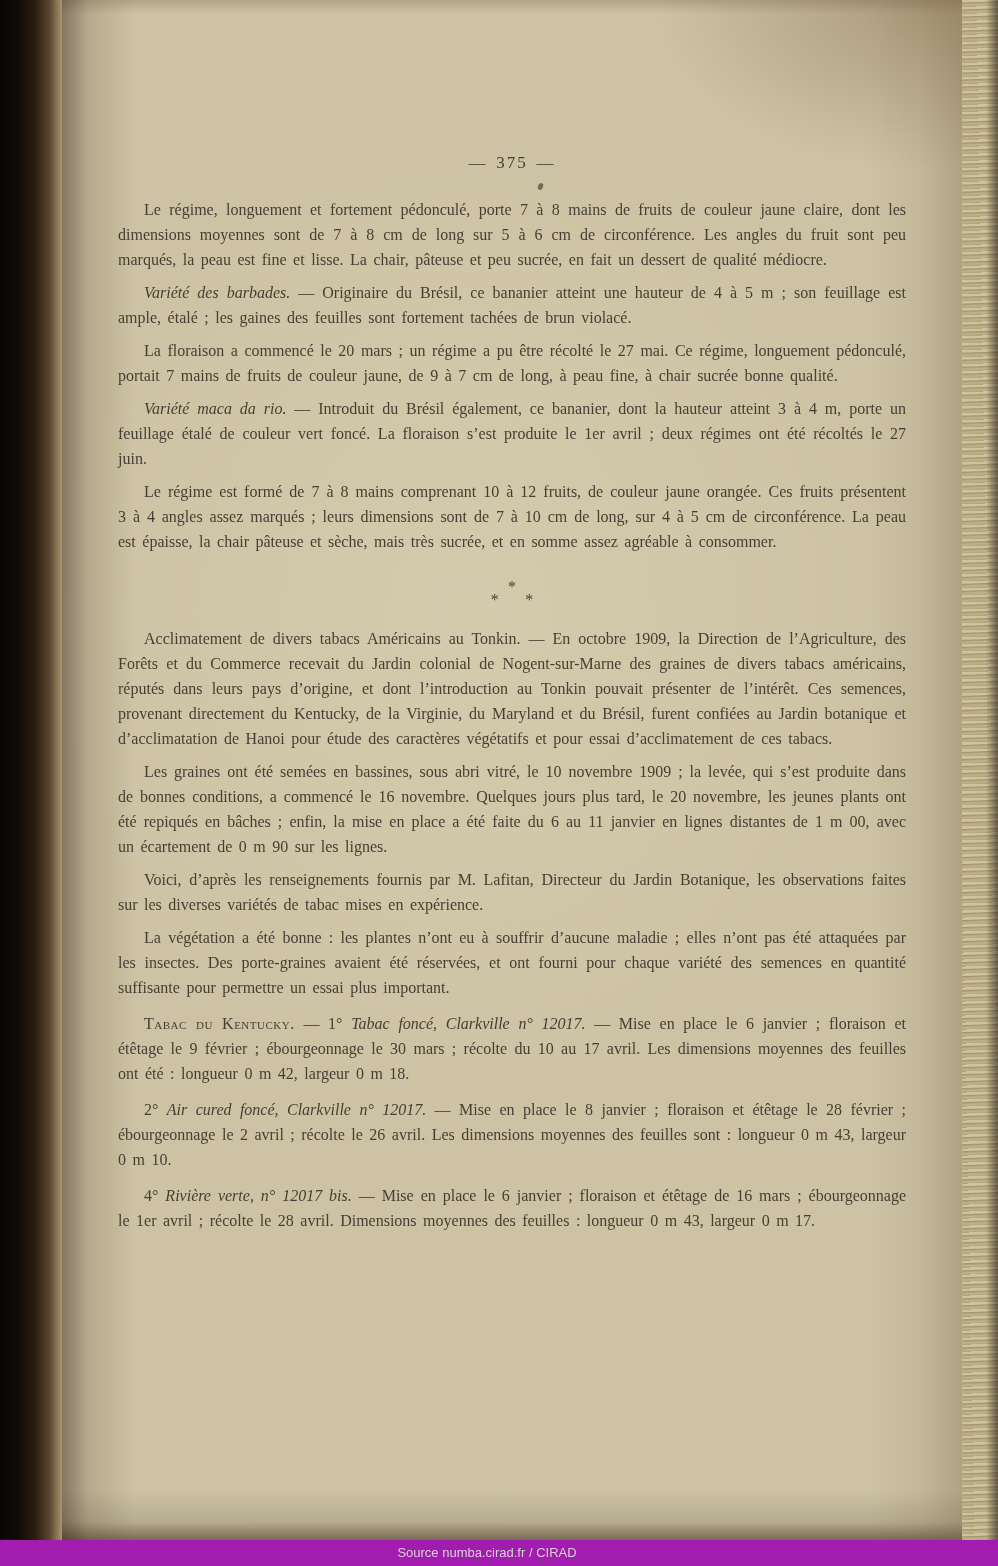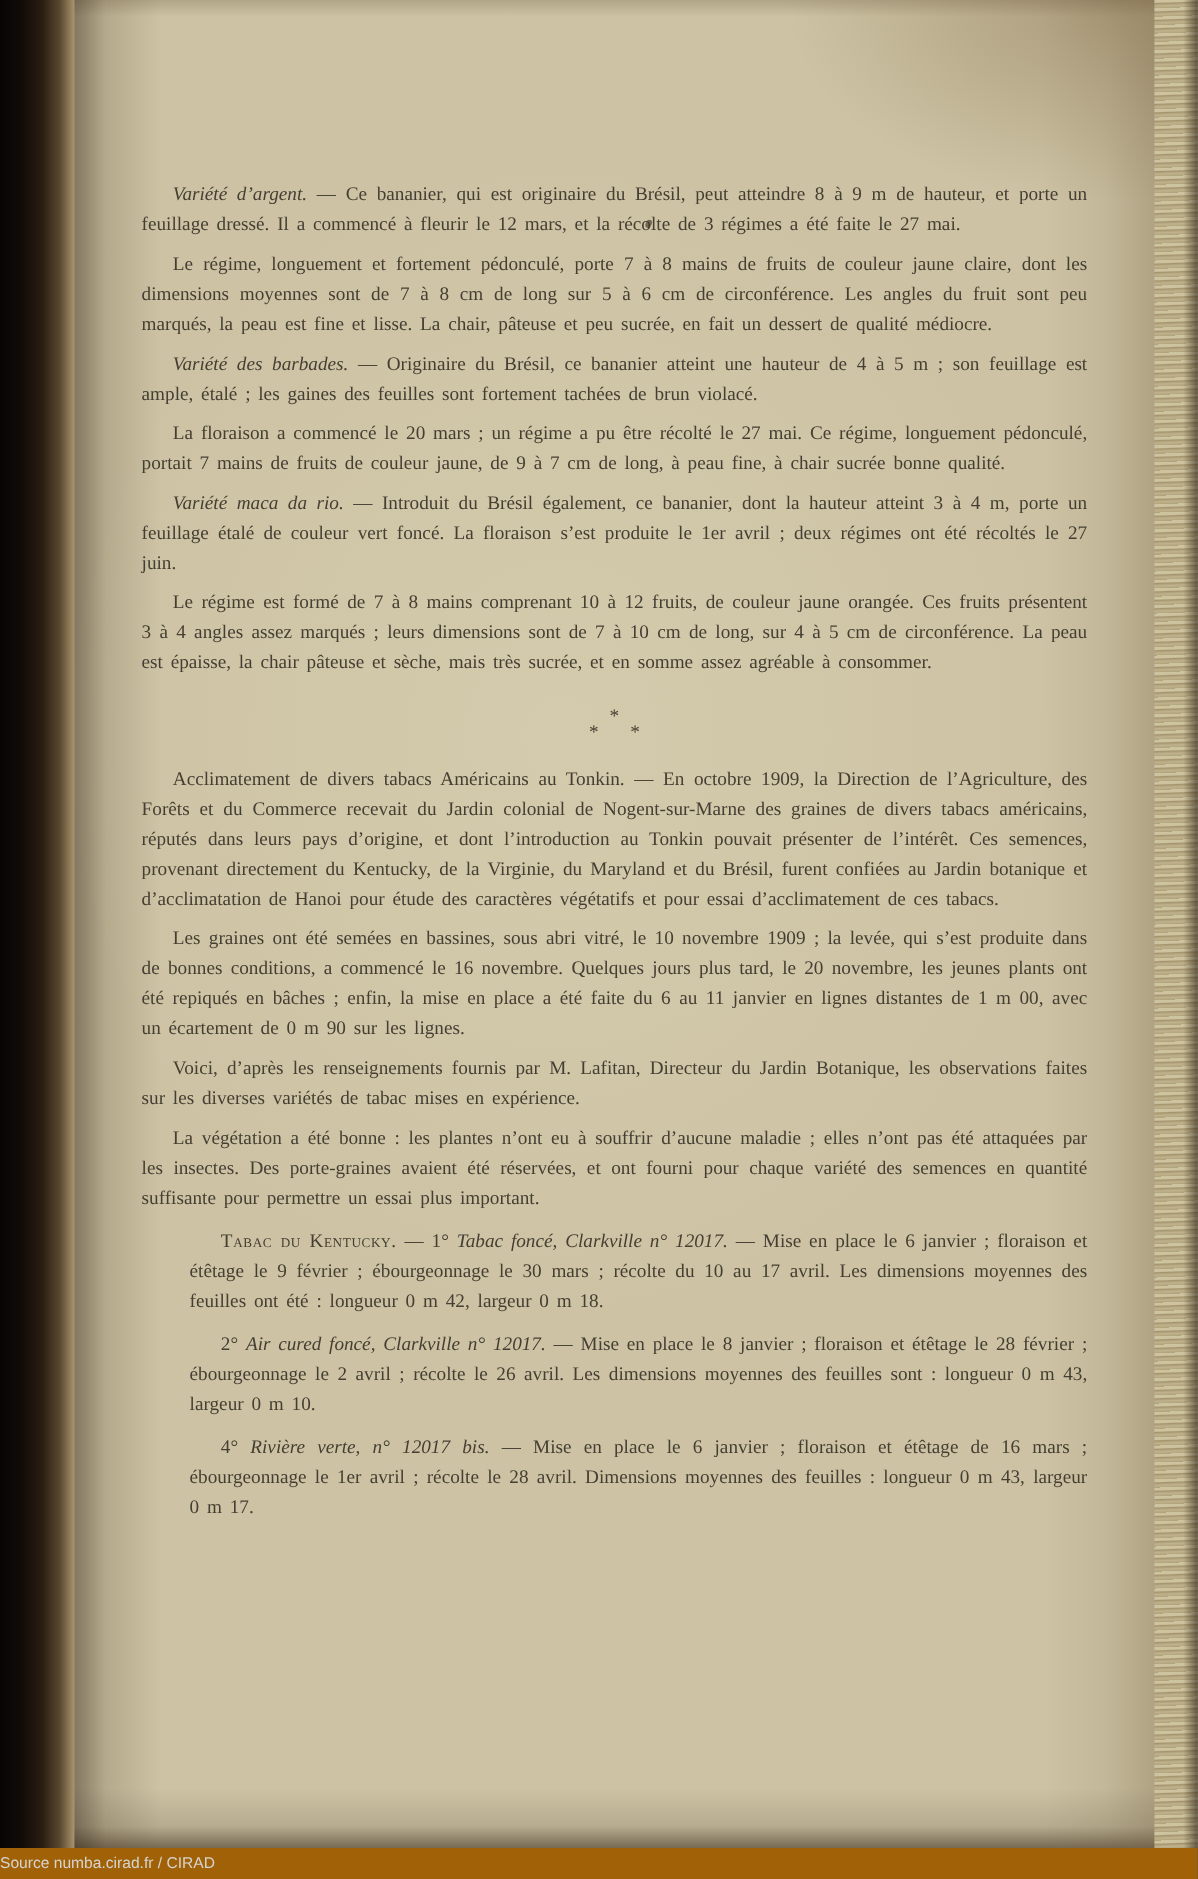--- a/index.html
+++ b/index.html
@@ -46,56 +46,56 @@
   }
   .page-number {
     text-align:center; font-size:17px; letter-spacing:2px;
     margin:0 0 22px 0; text-indent:0;
   }
   .para { margin:0 0 8px 0; text-indent:26px; }
   .it { font-style:italic; }
   .bd { font-weight:normal; }
   .sc { font-variant:small-caps; letter-spacing:0.5px; }
   .section-start { margin-top:4px; }
-  .tabac { margin-top:11px;margin-left:40px; }
+  .tabac { margin-top:11px; }
 
   .asterism {
     text-align:center; margin:26px 0 20px 0;
     font-size:16px; line-height:13px; color:#453f33;
   }
   .ast-pair { letter-spacing:10px; padding-left:10px; }
 
   .speck {
     position:absolute; left:538px; top:183px; width:5px; height:7px;
     background:rgba(70,58,45,0.65); border-radius:60% 40% 50% 50%;
     transform:rotate(18deg);
   }
 
   .source-bar {
     position:absolute; left:0; right:0; bottom:0; height:26px;
-    background:#a16207;
+    background:#a21caf;
     color:#d6d4d0;
     font-family:"Liberation Sans",sans-serif;
     font-size:13px; line-height:26px;
-    text-align:left; padding-right:24px; box-sizing:border-box;
+    text-align:center; padding-right:24px; box-sizing:border-box;
   }
 </style>
 </head>
 <body>
 
 <div class="scan">
   <div class="spine"></div>
 
   <div class="page"></div>
   <div class="fore-edge"></div>
 
   <div class="content">
 
+    <div class="page-number">— 375 —</div>
 
-    <p class="para"><span class="it">Variété d’argent.</span><span> — Ce bananier, qui est originaire du Brésil, peut atteindre 8 à 9 m de hauteur, et porte un feuillage dressé. Il a commencé à fleurir le 12 mars, et la récolte de 3 régimes a été faite le 27 mai.</span></p>
 
     <p class="para"><span>Le régime, longuement et fortement pédonculé, porte 7 à 8 mains de fruits de couleur jaune claire, dont les dimensions moyennes sont de 7 à 8 cm de long sur 5 à 6 cm de circonférence. Les angles du fruit sont peu marqués, la peau est fine et lisse. La chair, pâteuse et peu sucrée, en fait un dessert de qualité médiocre.</span></p>
 
     <p class="para"><span class="it">Variété des barbades.</span><span> — Originaire du Brésil, ce bananier atteint une hauteur de 4 à 5 m ; son feuillage est ample, étalé ; les gaines des feuilles sont fortement tachées de brun violacé.</span></p>
 
     <p class="para"><span>La floraison a commencé le 20 mars ; un régime a pu être récolté le 27 mai. Ce régime, longuement pédonculé, portait 7 mains de fruits de couleur jaune, de 9 à 7 cm de long, à peau fine, à chair sucrée bonne qualité.</span></p>
 
     <p class="para"><span class="it">Variété maca da rio.</span><span> — Introduit du Brésil également, ce bananier, dont la hauteur atteint 3 à 4 m, porte un feuillage étalé de couleur vert foncé. La floraison s’est produite le 1er avril ; deux régimes ont été récoltés le 27 juin.</span></p>
 
     <p class="para"><span>Le régime est formé de 7 à 8 mains comprenant 10 à 12 fruits, de couleur jaune orangée. Ces fruits présentent 3 à 4 angles assez marqués ; leurs dimensions sont de 7 à 10 cm de long, sur 4 à 5 cm de circonférence. La peau est épaisse, la chair pâteuse et sèche, mais très sucrée, et en somme assez agréable à consommer.</span></p>

